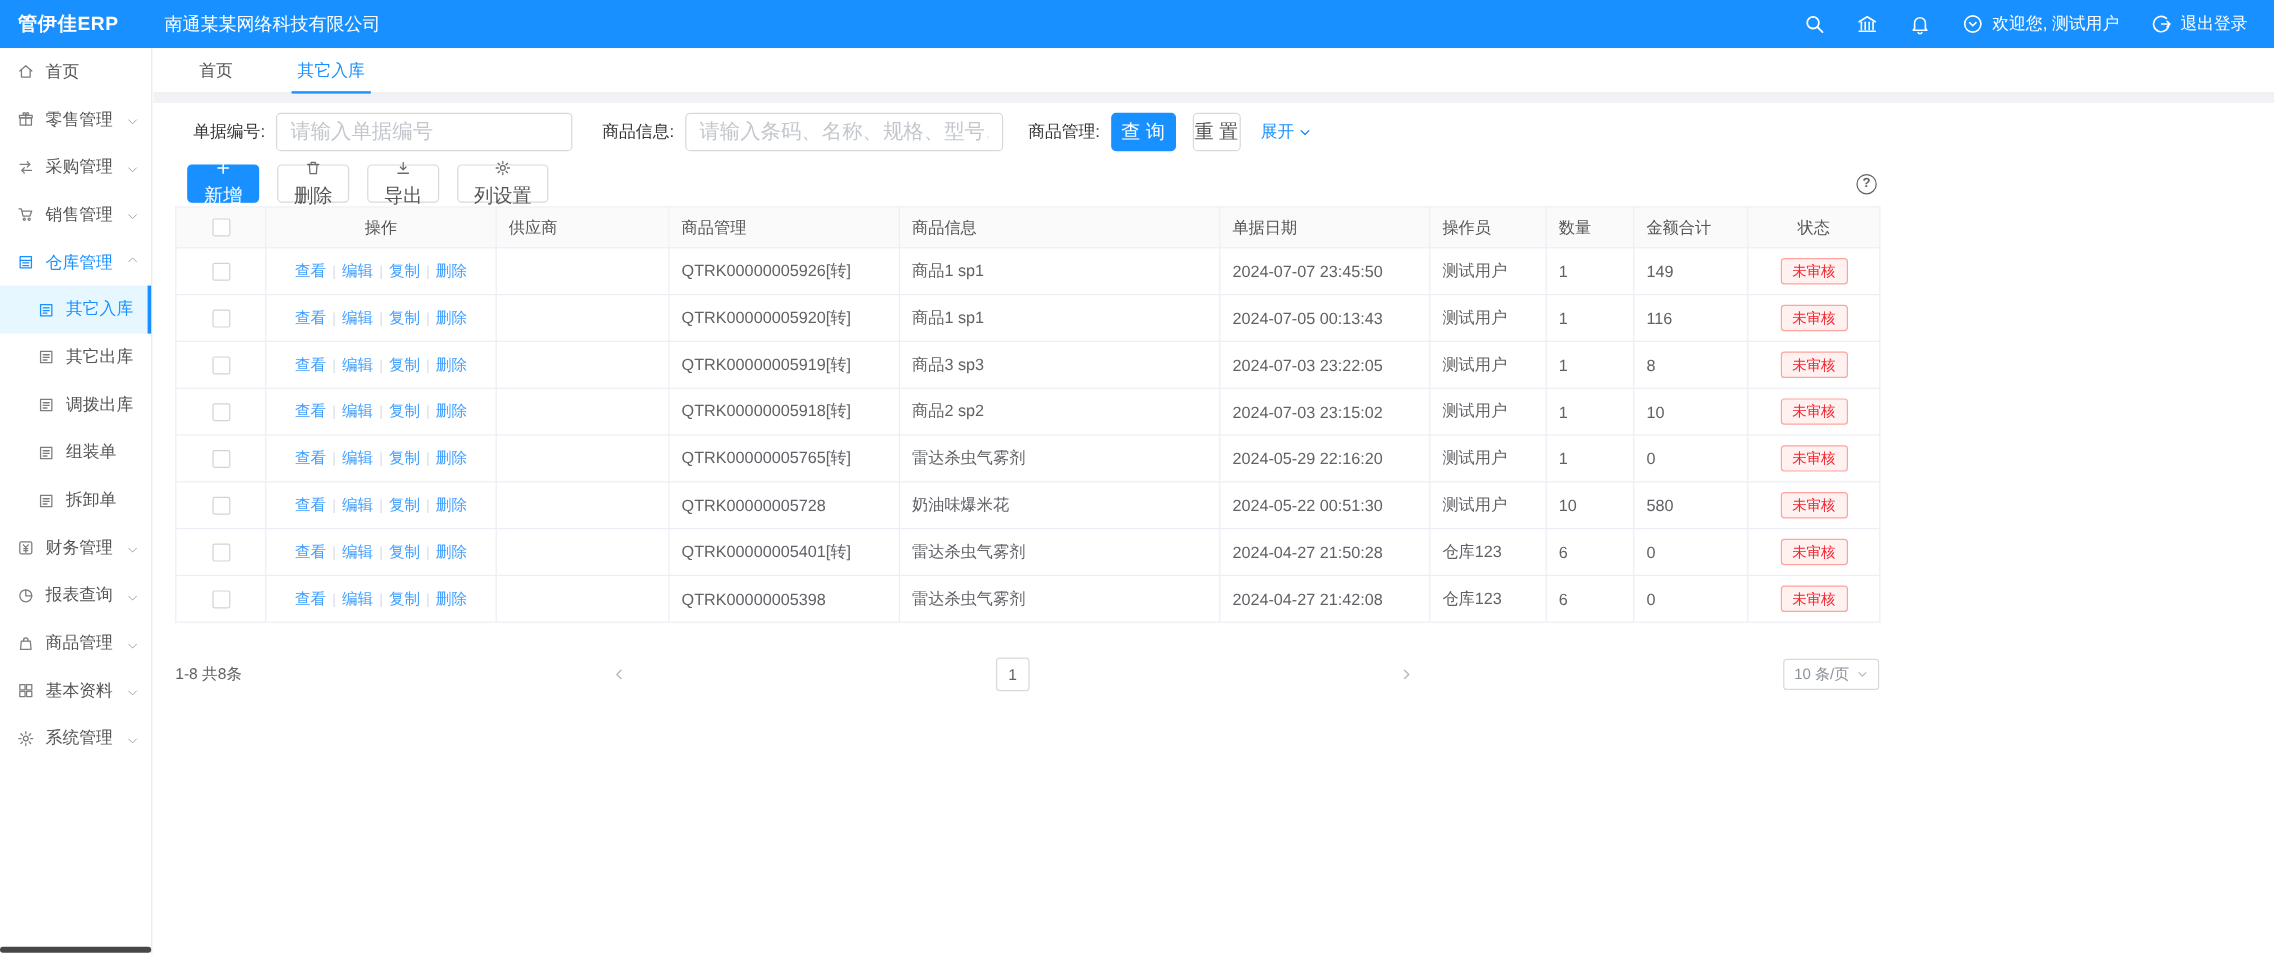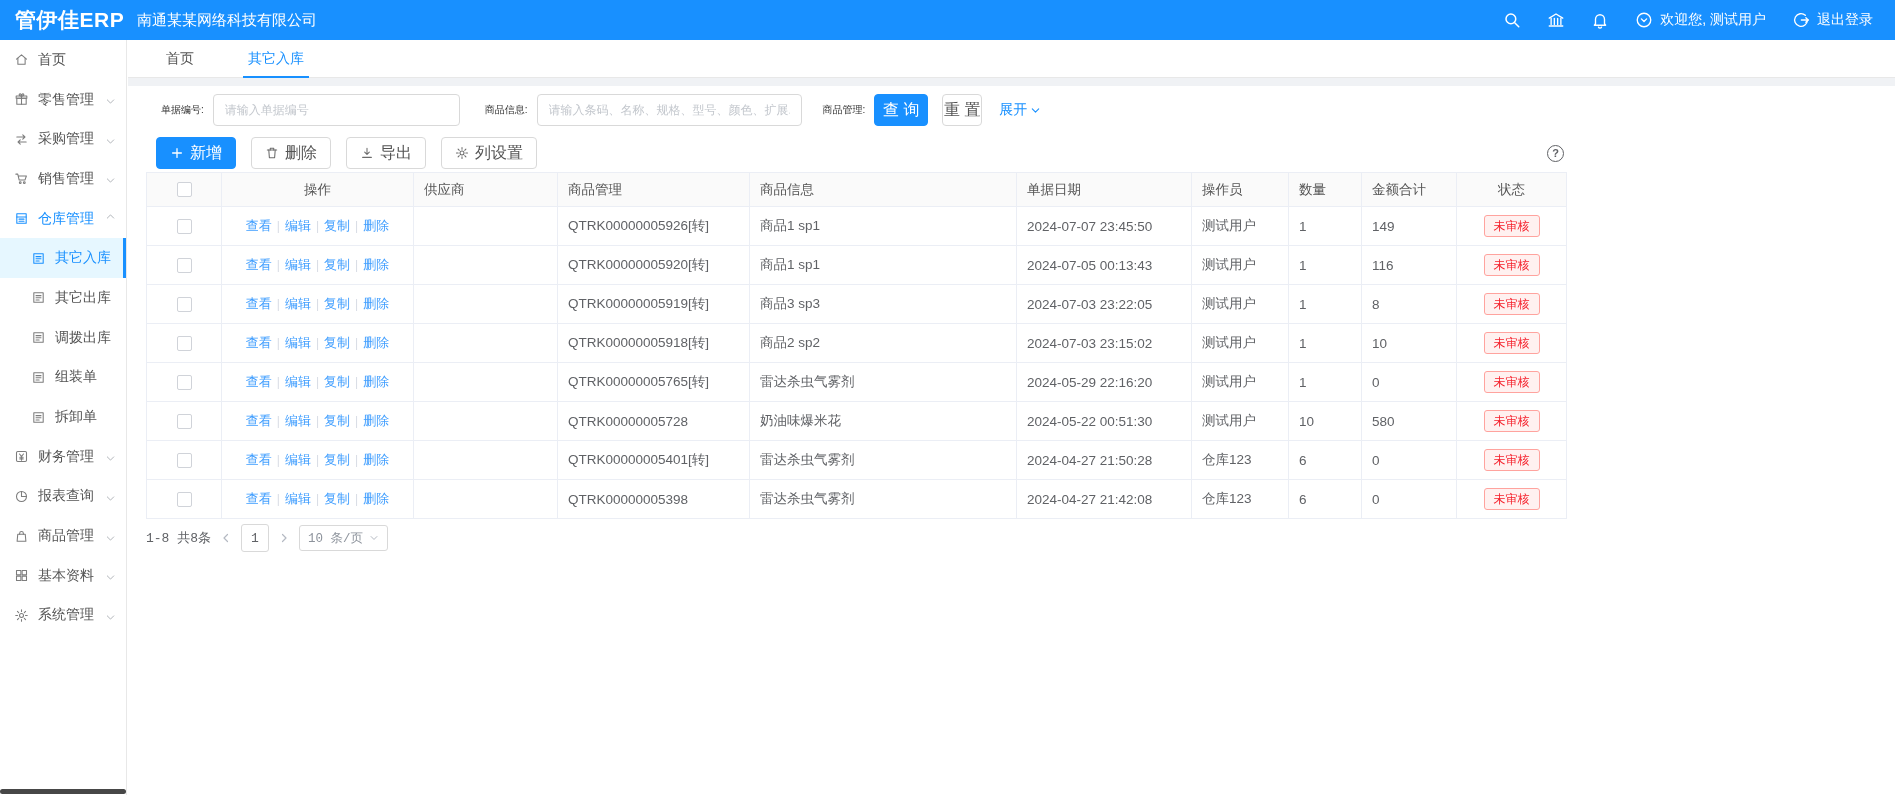--- a/index.html
+++ b/index.html
@@ -2,21 +2,21 @@
 <html><head>
 <meta charset="utf-8">
 <style>
   * { box-sizing: border-box; margin: 0; padding: 0; }
   html,body { width:1895px; height:795px; overflow:hidden; background:#fff;
     font-family:"Liberation Sans","DejaVu Sans",sans-serif; }
 
   
   .topbar { position:absolute; top:0; left:0; width:1895px; height:40px;
     background:#1890ff; display:flex; align-items:center; color:#fff; z-index:10; }
-  .logo { width:127px; padding-left:15px; font-size:21px; font-weight:bold; letter-spacing:.5px; white-space:nowrap; }
+  .logo { width:127px; padding-left:15px; font-size:16px; font-weight:bold; letter-spacing:.5px; white-space:nowrap; }
   .company { font-size:15px; margin-left:10px; }
   .topbar-right { margin-left:auto; display:flex; align-items:center; gap:26px; padding-right:22px; font-size:14px; }
   .tb-icon { width:18px; height:18px; display:inline-block; cursor:pointer; }
   .tb-icon svg { width:100%; height:100%; }
   .tb-group { display:flex; align-items:center; gap:7px; cursor:pointer; }
 
   
   .sidebar { position:absolute; top:40px; left:0; width:127px; height:755px;
     background:#fff; border-right:1px solid #e8e8e8; }
   .side-item { height:39.7px; display:flex; align-items:center; padding-left:14px;
@@ -40,41 +40,41 @@
   .tab { display:flex; align-items:center; padding:0 5px; margin-right:44px; font-size:14px; color:#555;
     cursor:pointer; position:relative; }
   .tab.active { color:#1890ff; }
   .tab.active::after { content:""; position:absolute; left:0; right:0; bottom:-1px; height:2px; background:#1890ff; }
   .gap-strip { height:8px; background:#f0f2f5; }
   .panel { padding:0 0 0 18px; background:#fff; }
   .content-col { width:1420px; }
 
   
   .filter-row { height:48px; display:flex; align-items:center; padding-left:15px; }
-  .f-label { font-size:10px; color:#333; margin-right:9px; white-space:nowrap; }
-  .f-input { height:32px; border:1px solid #d9d9d9; border-radius:4px; font-size:12px; color:#606266;
+  .f-label { font-size:14px; color:#333; margin-right:9px; white-space:nowrap; }
+  .f-input { height:32px; border:1px solid #d9d9d9; border-radius:4px; font-size:17px; color:#606266;
     padding:0 11px; outline:none; font-family:inherit; }
   .f-input::placeholder { color:#c3c7cd; }
   .in-billno { width:247px; margin-right:25px; }
   .in-product { width:265px; margin-right:21px; }
   .datebox { width:260px; height:32px; border:1px solid #d9d9d9; border-radius:4px; display:flex;
     align-items:center; justify-content:center; gap:18px; font-size:13.5px; color:#606266; margin-right:20px; cursor:pointer; }
   .date-sep { color:#b8bcc2; }
   .btn { height:32px; border-radius:4px; font-size:16px; display:inline-flex; align-items:center;
     justify-content:center; cursor:pointer; font-family:inherit; border:1px solid #d9d9d9; background:#fff; color:#545454; }
   .btn-primary { background:#1890ff; border-color:#1890ff; color:#fff; }
   .btn-search { width:54px; margin-right:14px; }
   .btn-reset { width:40px; margin-right:17px; }
   .expand-link { color:#1890ff; font-size:14px; display:inline-flex; align-items:center; gap:3px; cursor:pointer; }
   .expand-link .chev2 { width:11px; height:11px; color:#1890ff; }
   .expand-link svg { width:100%; height:100%; display:block; }
 
   
   .toolbar-row { height:38px; display:flex; align-items:center; padding-left:10px; }
-  .t-btn { padding:1px 13px; margin-right:15px; gap:6px; }
+  .t-btn { padding:1px 13px; margin-right:15px; gap:6px;flex-direction:column; }
   .t-icon { width:14px; height:14px; display:inline-block; }
   .t-icon svg { width:100%; height:100%; display:block; }
   .help-circle { margin-left:auto; width:17px; height:17px; border:1.6px solid #606266; border-radius:50%;
     color:#606266; font-size:11px; font-weight:bold; display:flex; align-items:center; justify-content:center;
     cursor:pointer; margin-right:2px; }
 
   
   table.grid { width:1420px; border-collapse:collapse; table-layout:fixed; }
   .grid th, .grid td { border:1px solid #ebeef5; font-weight:normal; font-size:13.5px; color:#606266;
     padding:0 10px; text-align:left; overflow:hidden; white-space:nowrap; }
@@ -82,22 +82,22 @@
   .grid tbody td { height:39px; background:#fff; }
   .grid .c-center { text-align:center; }
   .cb { appearance:none; -webkit-appearance:none; width:15px; height:15px; border:1px solid #d0d3d9;
     border-radius:2px; background:#fff; cursor:pointer; vertical-align:middle; }
   .act a { color:#409eff; font-size:13px; text-decoration:none; cursor:pointer; }
   .sep { color:#d8dce5; margin:0 5px; font-size:12px; }
   .badge { display:inline-block; color:#f5222d; background:#fff1f0; border:1px solid #ffa39e;
     border-radius:3px; padding:3px 9px; font-size:12px; line-height:1.2; }
 
   
-  .pager { width:1420px; display:flex; align-items:center; justify-content:flex-start; gap:9px;
-    margin-top:5px; font-size:13px; color:#606266;font-family:Liberation Mono, monospace; }
+  .pager { width:1420px; display:flex; align-items:center; justify-content:space-between; gap:9px;
+    margin-top:29px; font-size:13px; color:#606266; }
   .pg-arrow { width:12px; height:12px; color:#b4b9c2; cursor:pointer; }
   .pg-arrow svg { width:100%; height:100%; display:block; }
   .pg-page { min-width:28px; height:28px; border:1px solid #d9d9d9; border-radius:3px; background:#fff;
     display:flex; align-items:center; justify-content:center; color:#606266; cursor:pointer; }
   .pg-size { height:26px; border:1px solid #d9d9d9; border-radius:3px; background:#fff; display:flex;
     align-items:center; gap:6px; padding:0 8px; color:#8d939c; font-size:12.5px; cursor:pointer; }
   .pg-size .chev2 { width:10px; height:10px; color:#b4b9c2; }
   .pg-size svg { width:100%; height:100%; display:block; }
 </style>
 </head>

